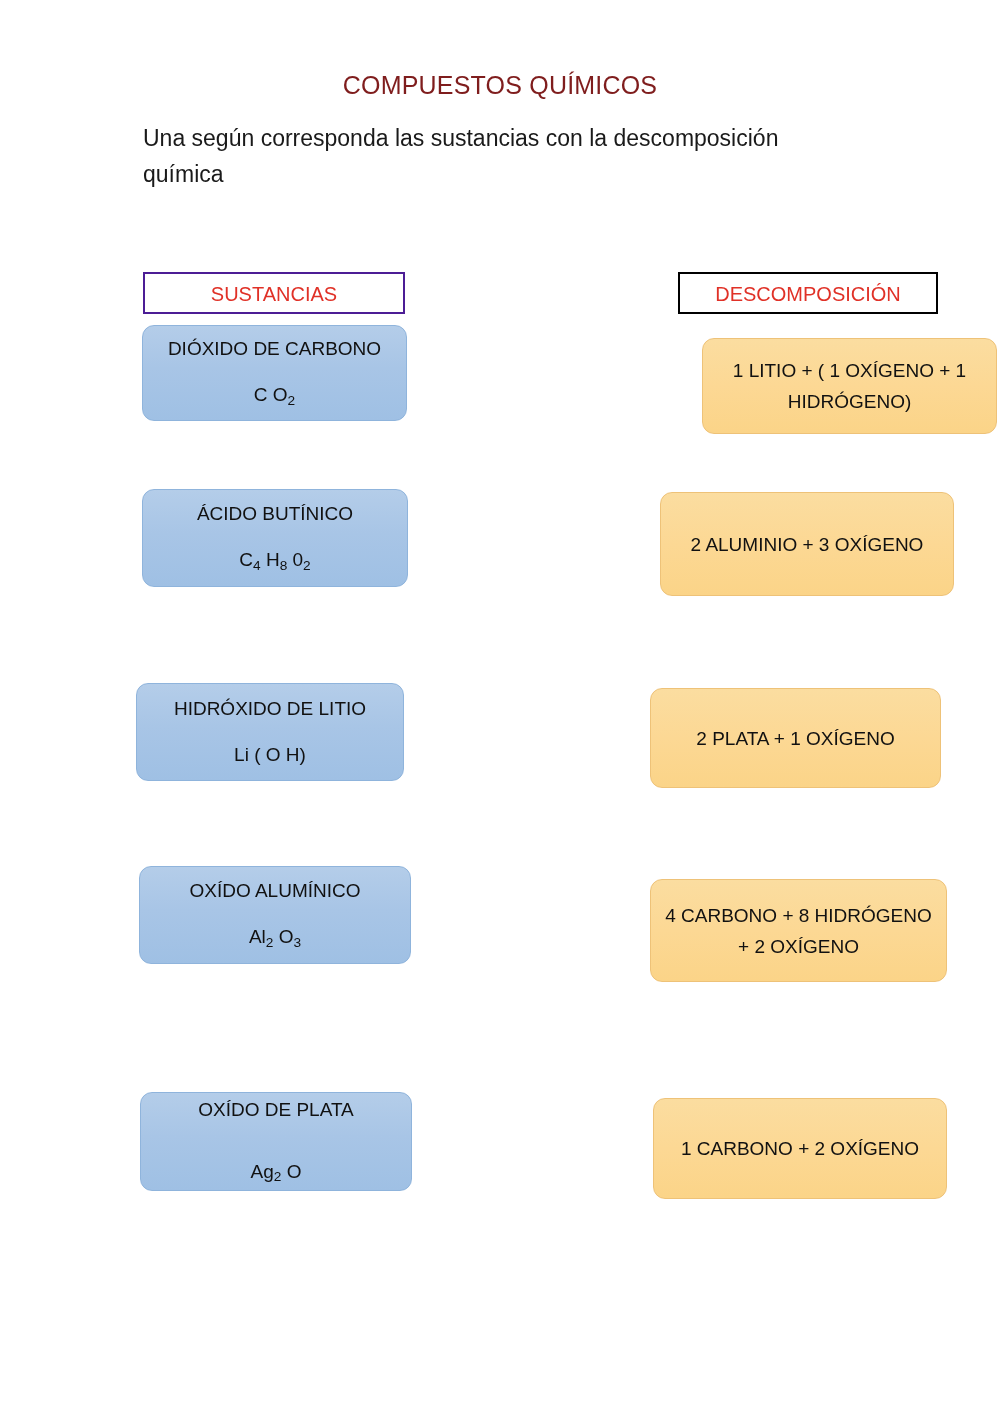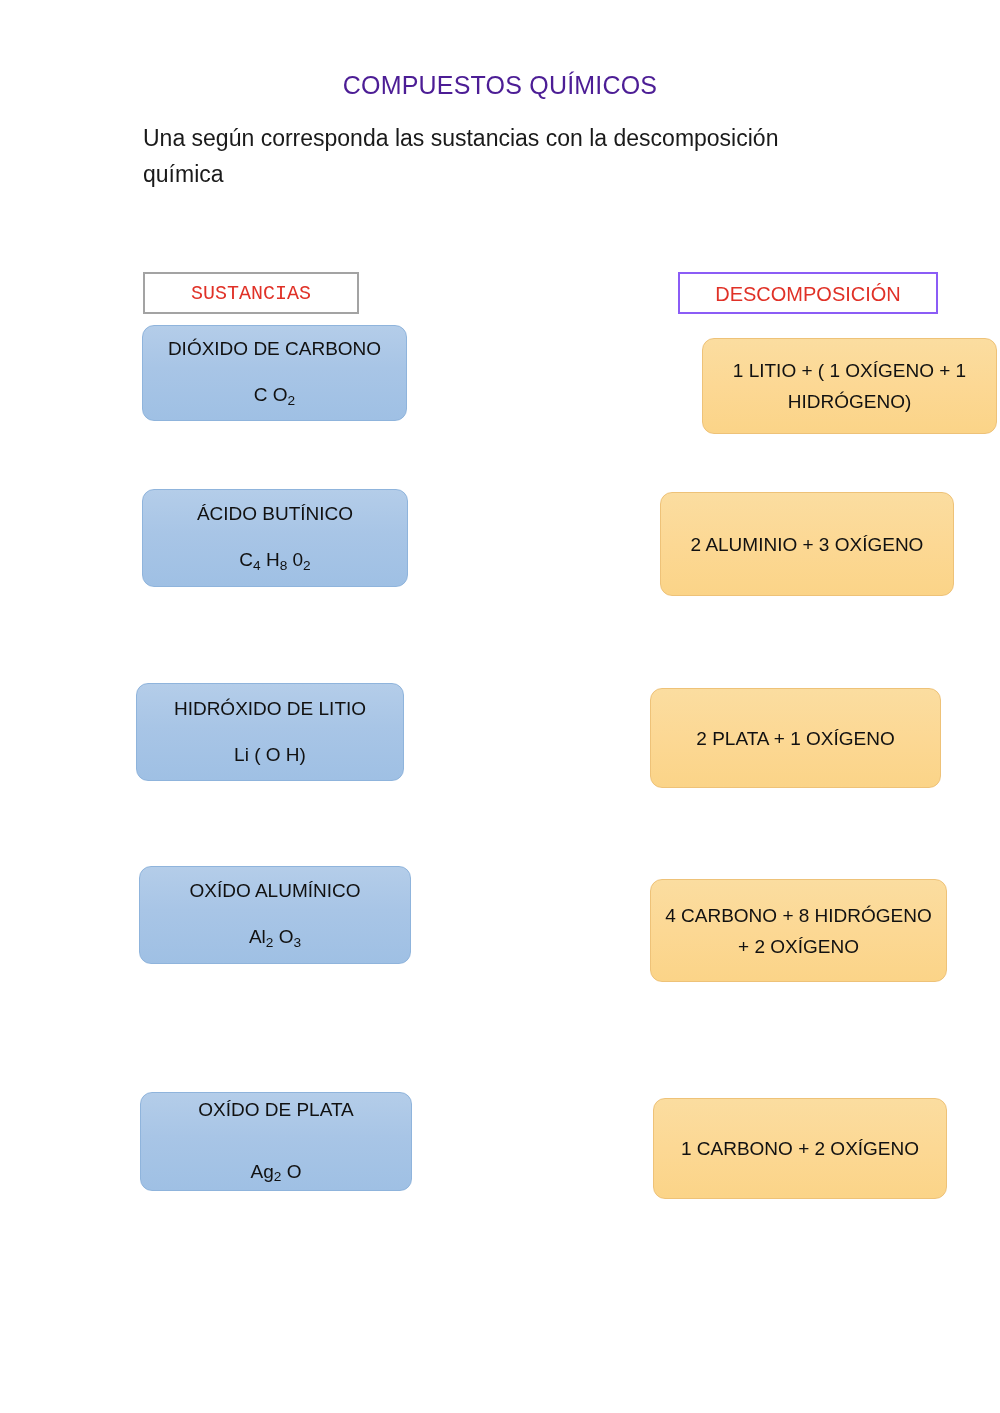--- a/index.html
+++ b/index.html
@@ -21,21 +21,21 @@
     height: 1413px;
   }
 
   
   .title {
     position: absolute;
     left: 0;
     top: 71px;
     width: 1000px;
     text-align: center;
-    color: #4c1d95;
+    color: #7f1d1d;
     font-size: 25px;
     letter-spacing: 0.2px;
     white-space: nowrap;
   }
 
   
   .instruction {
     position: absolute;
     left: 143px;
     top: 120px;
@@ -52,31 +52,30 @@
     box-sizing: border-box;
     text-align: center;
     color: #e03127;
     font-size: 20px;
     line-height: 40px;
     white-space: nowrap;
   }
   .col-header.left {
     left: 143px;
     top: 272px;
-    width: 216px;
+    width: 262px;
     height: 42px;
-    border: 2px solid #a3a3a3;
-    font-family: Liberation Mono, monospace;
+    border: 2px solid #4c1d95;
   }
   .col-header.right {
     left: 678px;
     top: 272px;
     width: 260px;
     height: 42px;
-    border: 2px solid #8b5cf6;
+    border: 2px solid #000000;
   }
 
   
   .card {
     position: absolute;
     box-sizing: border-box;
     display: flex;
     flex-direction: column;
     align-items: center;
     justify-content: center;

